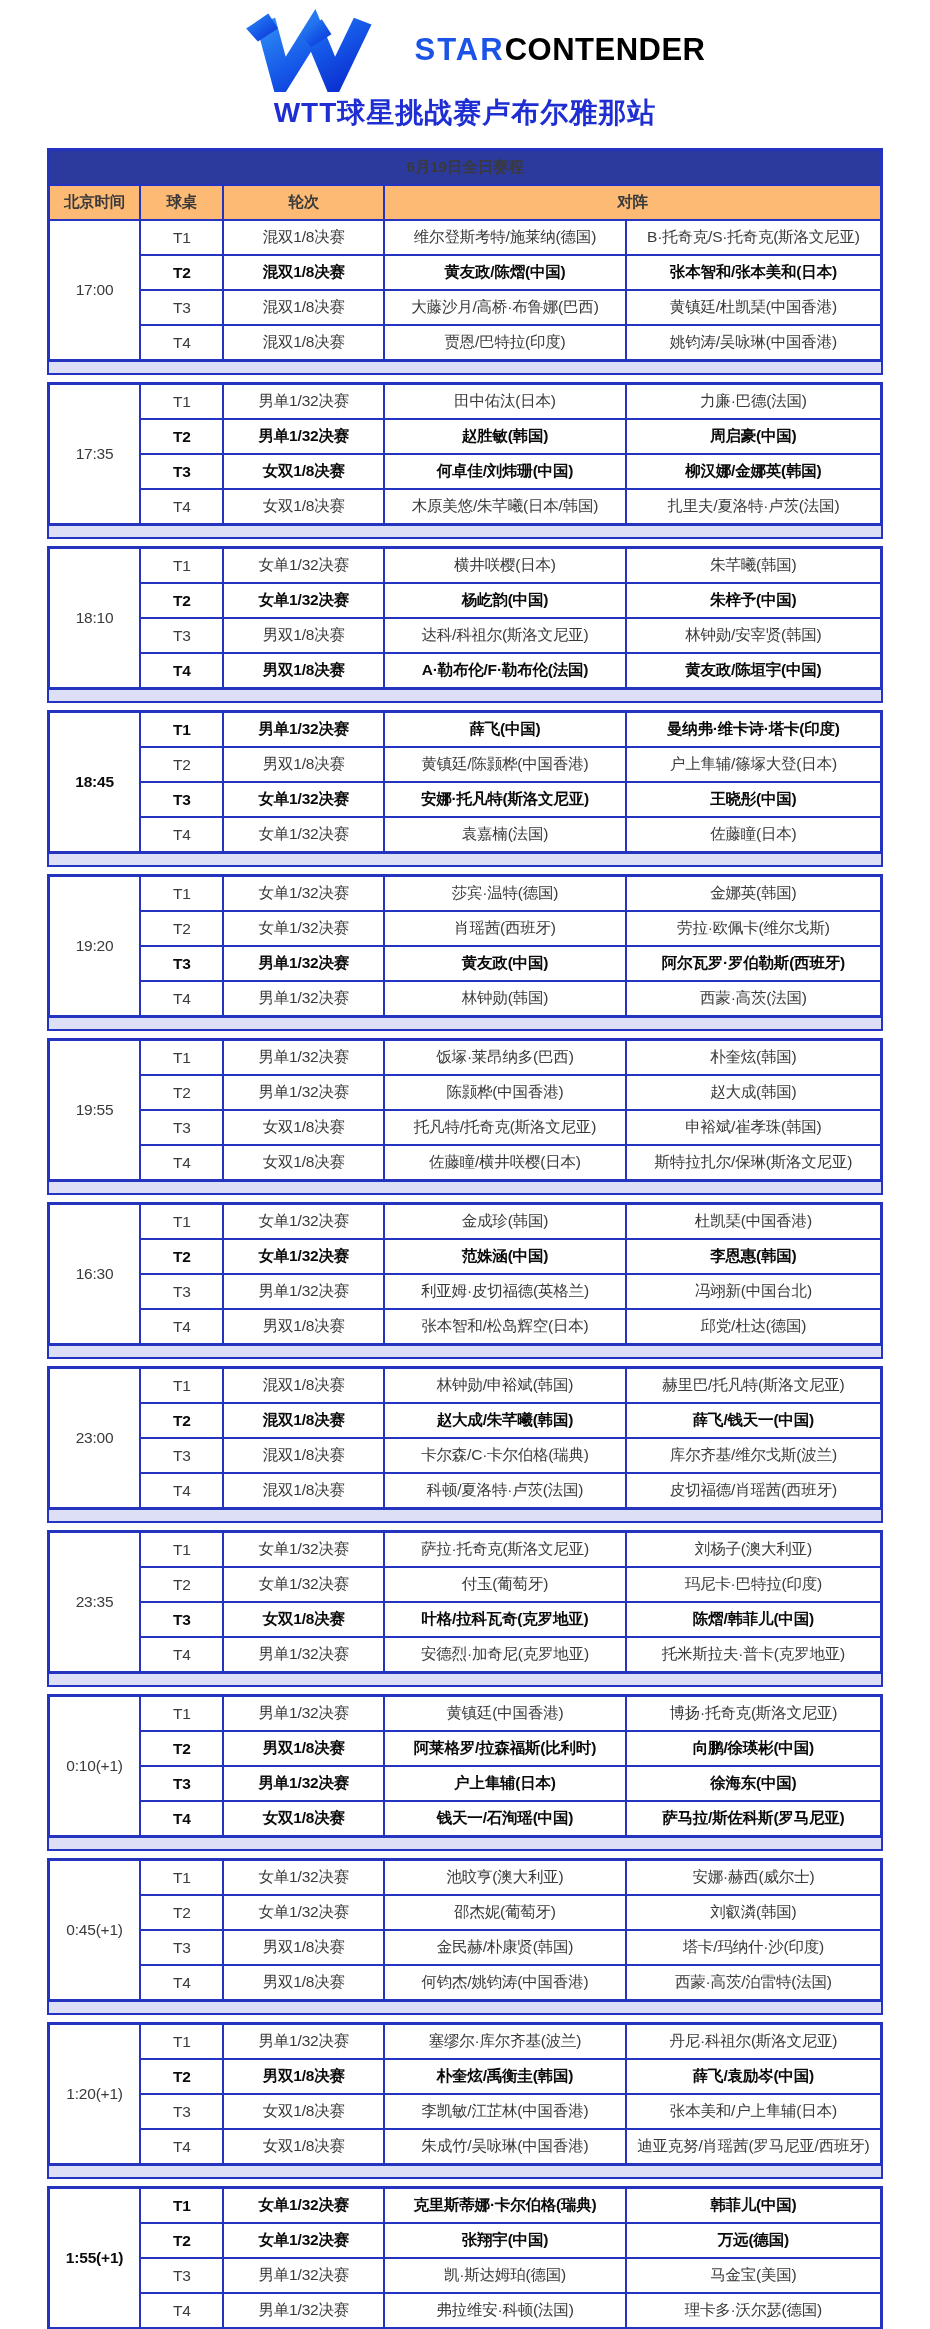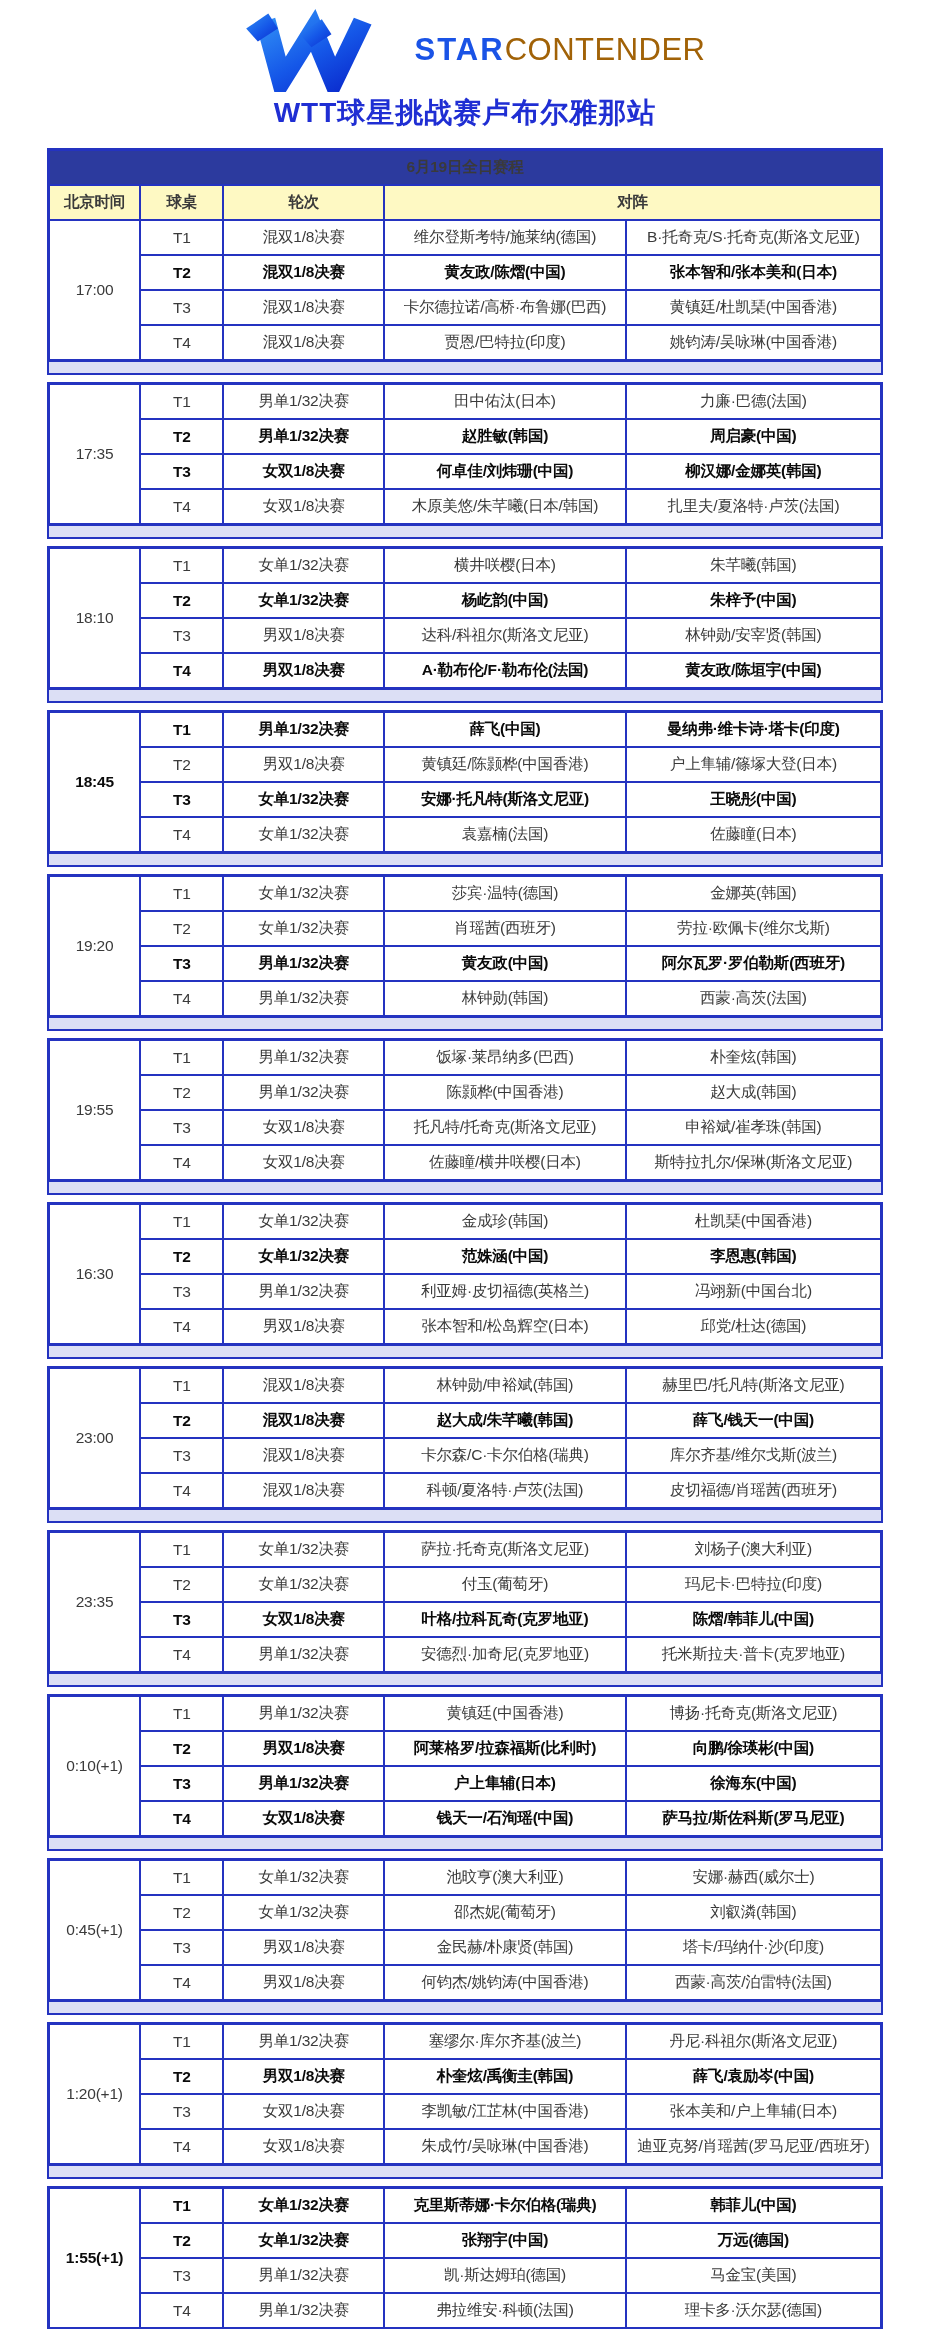--- a/index.html
+++ b/index.html
@@ -6,32 +6,32 @@
   body{
     width:930px;height:2329px;background:#ffffff;
     font-family:"Liberation Sans","DejaVu Sans",sans-serif;
     -webkit-font-smoothing:antialiased;
   }
   .header{padding-top:6px;text-align:center;}
   .logo-row{display:flex;justify-content:center;align-items:center;gap:22px;height:88px;}
   .w-mark{width:168px;height:84px;display:block;}
   .logo-text{display:flex;flex-direction:row;align-items:flex-start;line-height:1.02;}
   .logo-text .star{font-size:31px;font-weight:800;color:#1a53e6;letter-spacing:2px;}
-  .logo-text .contender{font-size:31px;font-weight:400;color:#a16207;letter-spacing:0.5px;}
+  .logo-text .contender{font-size:31px;font-weight:700;color:#000000;letter-spacing:0.5px;}
   .page-title{font-size:28px;font-weight:700;color:#1f2ed3;letter-spacing:1px;}
 
   .sched-wrap{width:836px;margin:16px auto 0;}
   table.block{width:100%;table-layout:fixed;border-collapse:collapse;border:3px solid #2433c0;}
   table.block td{
     border:2px solid #2433c0;height:33px;text-align:center;vertical-align:middle;
     font-size:15.5px;color:#3a3a3a;padding:0 2px;white-space:nowrap;overflow:hidden;
     letter-spacing:-0.2px;
   }
   td.title{background:#2c3a9e;color:#ffffff;font-weight:700;font-size:21px;height:40px;letter-spacing:1px;}
-  td.colhead{background:#fef9c3;color:#ffffff;font-weight:700;font-size:19px;height:37px;letter-spacing:1px;}
+  td.colhead{background:#fdba74;color:#ffffff;font-weight:700;font-size:19px;height:37px;letter-spacing:1px;}
   td.time{font-size:20px;color:#333333;letter-spacing:0;}
   tr.hl td{font-weight:700;color:#0a0a0a;}
   .sep{height:13px;background:#dcdff5;border:2px solid #2433c0;border-top:none;margin-bottom:7px;box-sizing:border-box;}
 </style>
 </head>
 <body>
 
 <div class="header">
   <div class="logo-row">
     <svg class="w-mark" viewBox="0 0 170 90" aria-hidden="true">
@@ -84,21 +84,21 @@
         </tr>
         <tr class="hl">
           <td class="tnum">T2</td>
           <td class="round">混双1/8决赛</td>
           <td class="p">黄友政/陈熠(中国)</td>
           <td class="p">张本智和/张本美和(日本)</td>
         </tr>
         <tr>
           <td class="tnum">T3</td>
           <td class="round">混双1/8决赛</td>
-          <td class="p">卡尔德拉诺/高桥·布鲁娜(巴西)</td>
+          <td class="p">大藤沙月/高桥·布鲁娜(巴西)</td>
           <td class="p">黄镇廷/杜凯琹(中国香港)</td>
         </tr>
         <tr>
           <td class="tnum">T4</td>
           <td class="round">混双1/8决赛</td>
           <td class="p">贾恩/巴特拉(印度)</td>
           <td class="p">姚钧涛/吴咏琳(中国香港)</td>
         </tr>
       </tbody>
     </table>

